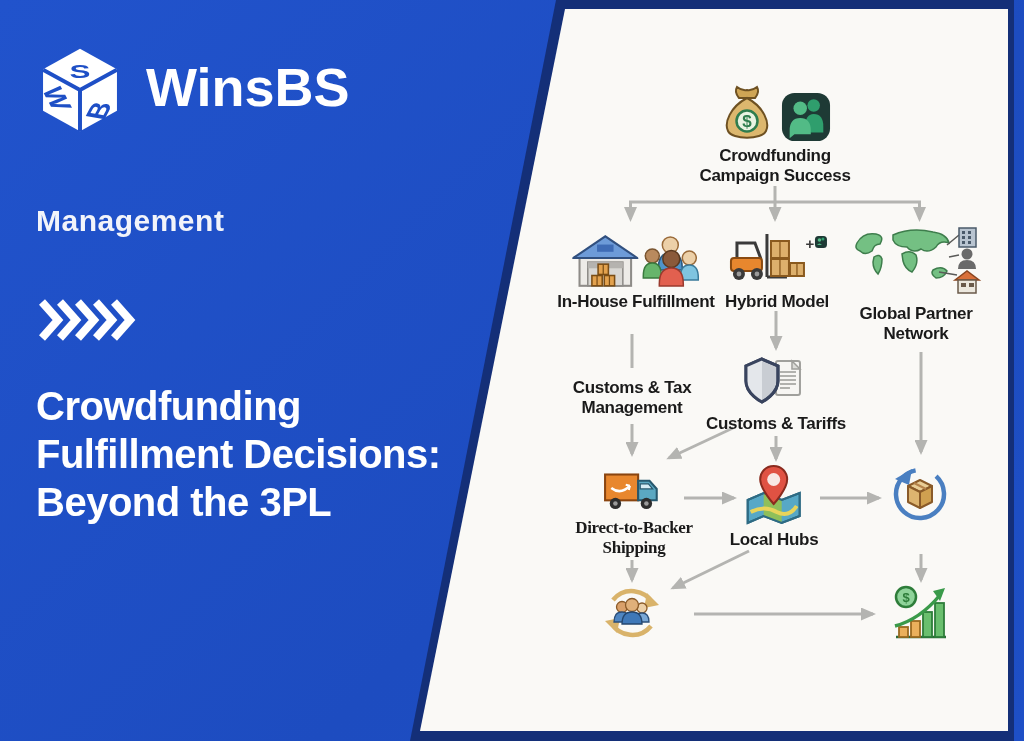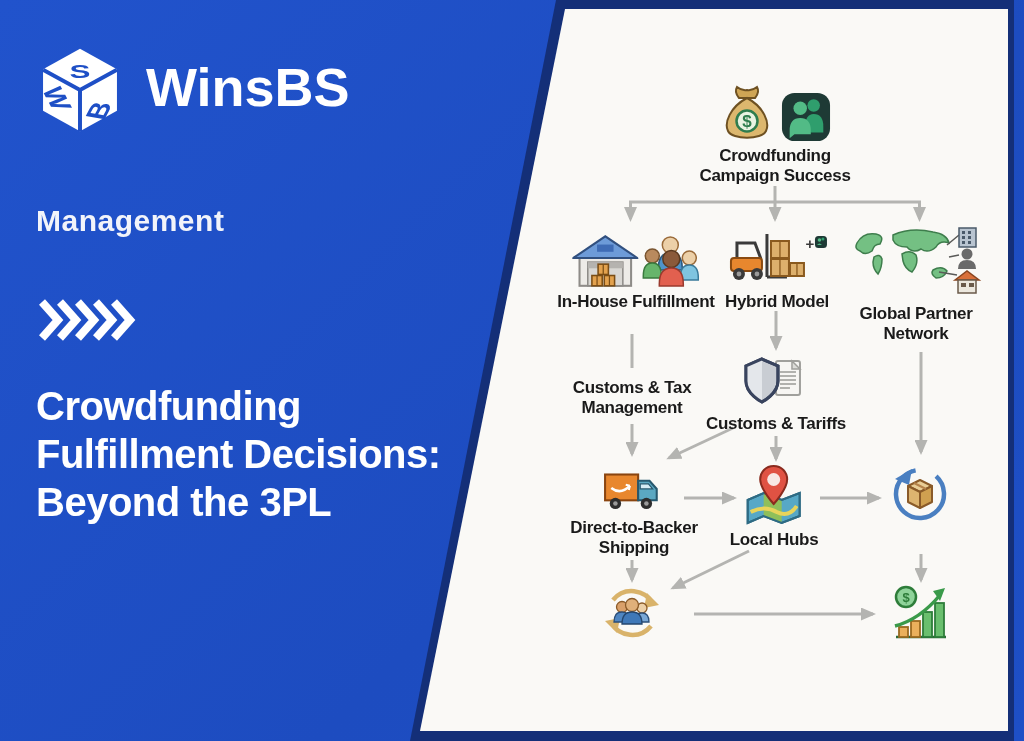--- a/index.html
+++ b/index.html
@@ -216,21 +216,21 @@
       <path d="M8,21 Q17,28 26,19" stroke="#ffffff" stroke-width="2.5" fill="none"></path>
       <path d="M26,19 l-4,-1 m4,1 l-1,4" stroke="#ffffff" stroke-width="2" fill="none"></path>
       <path d="M34,14 H45 L52,22 V33 H34 Z" fill="#5ba8c2" stroke="#27586e" stroke-width="2"></path>
       <path d="M36,17 H44 L48,22 H36 Z" fill="#d5ecf4" stroke="#27586e" stroke-width="1.2"></path>
       <circle cx="12" cy="36" r="5.5" fill="#2e2e2e"></circle>
         <circle cx="12" cy="36" r="2.2" fill="#9a9a9a"></circle>
       <circle cx="42" cy="36" r="5.5" fill="#2e2e2e"></circle>
         <circle cx="42" cy="36" r="2.2" fill="#9a9a9a"></circle>
     </svg>
   </div>
-  <div class="label" style="width:150px;">Direct-to-Backer Shipping</div>
+  <div class="label" style="width:150px;font-family:Liberation Serif, serif;">Direct-to-Backer Shipping</div>
 </div>
 
 <div class="node" style="left:774px;top:464px;">
   <div class="icons">
     <svg width="58" height="62" viewBox="0 0 58 62">
       <path d="M3,36 L19,29 L37,36 L55,29 V52 L37,59 L19,52 L3,59 Z" fill="#57a8c6" stroke="#2e6b84" stroke-width="2"></path>
       <polygon points="19,29 37,36 37,59 19,52" fill="#8fbf5a"></polygon>
       <path d="M6,48 Q20,41 32,48 Q44,54 52,42" stroke="#e8d45a" stroke-width="4" fill="none"></path>
       <path d="M3,36 L19,29 L37,36 L55,29 V52 L37,59 L19,52 L3,59 Z" fill="none" stroke="#2e6b84" stroke-width="2"></path>
       <path d="M29,2 C21,2 15.5,8 15.5,15.5 C15.5,25 29,40 29,40 C29,40 42.5,25 42.5,15.5 C42.5,8 37,2 29,2 Z" fill="#e05243" stroke="#8a2b1e" stroke-width="2"></path>

